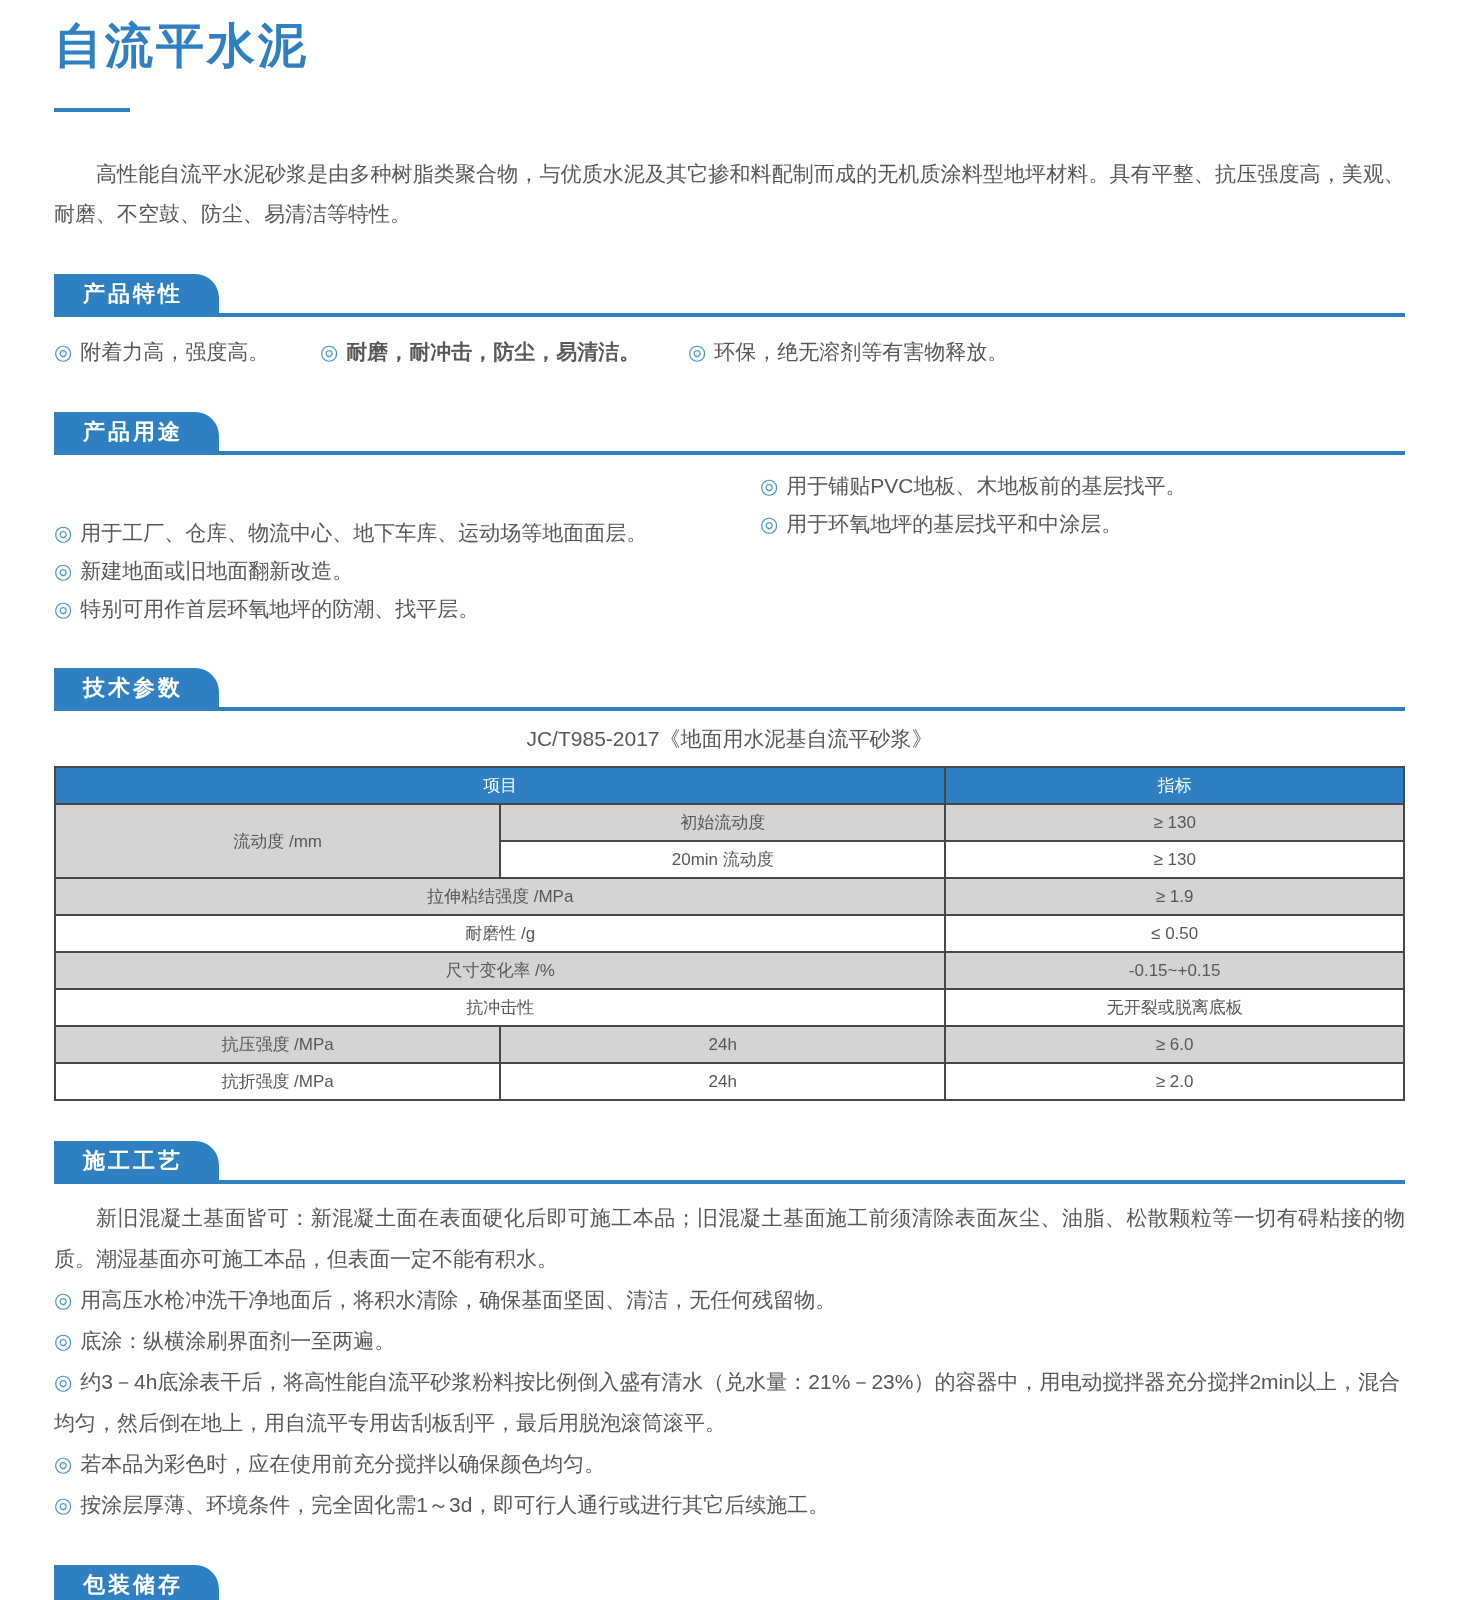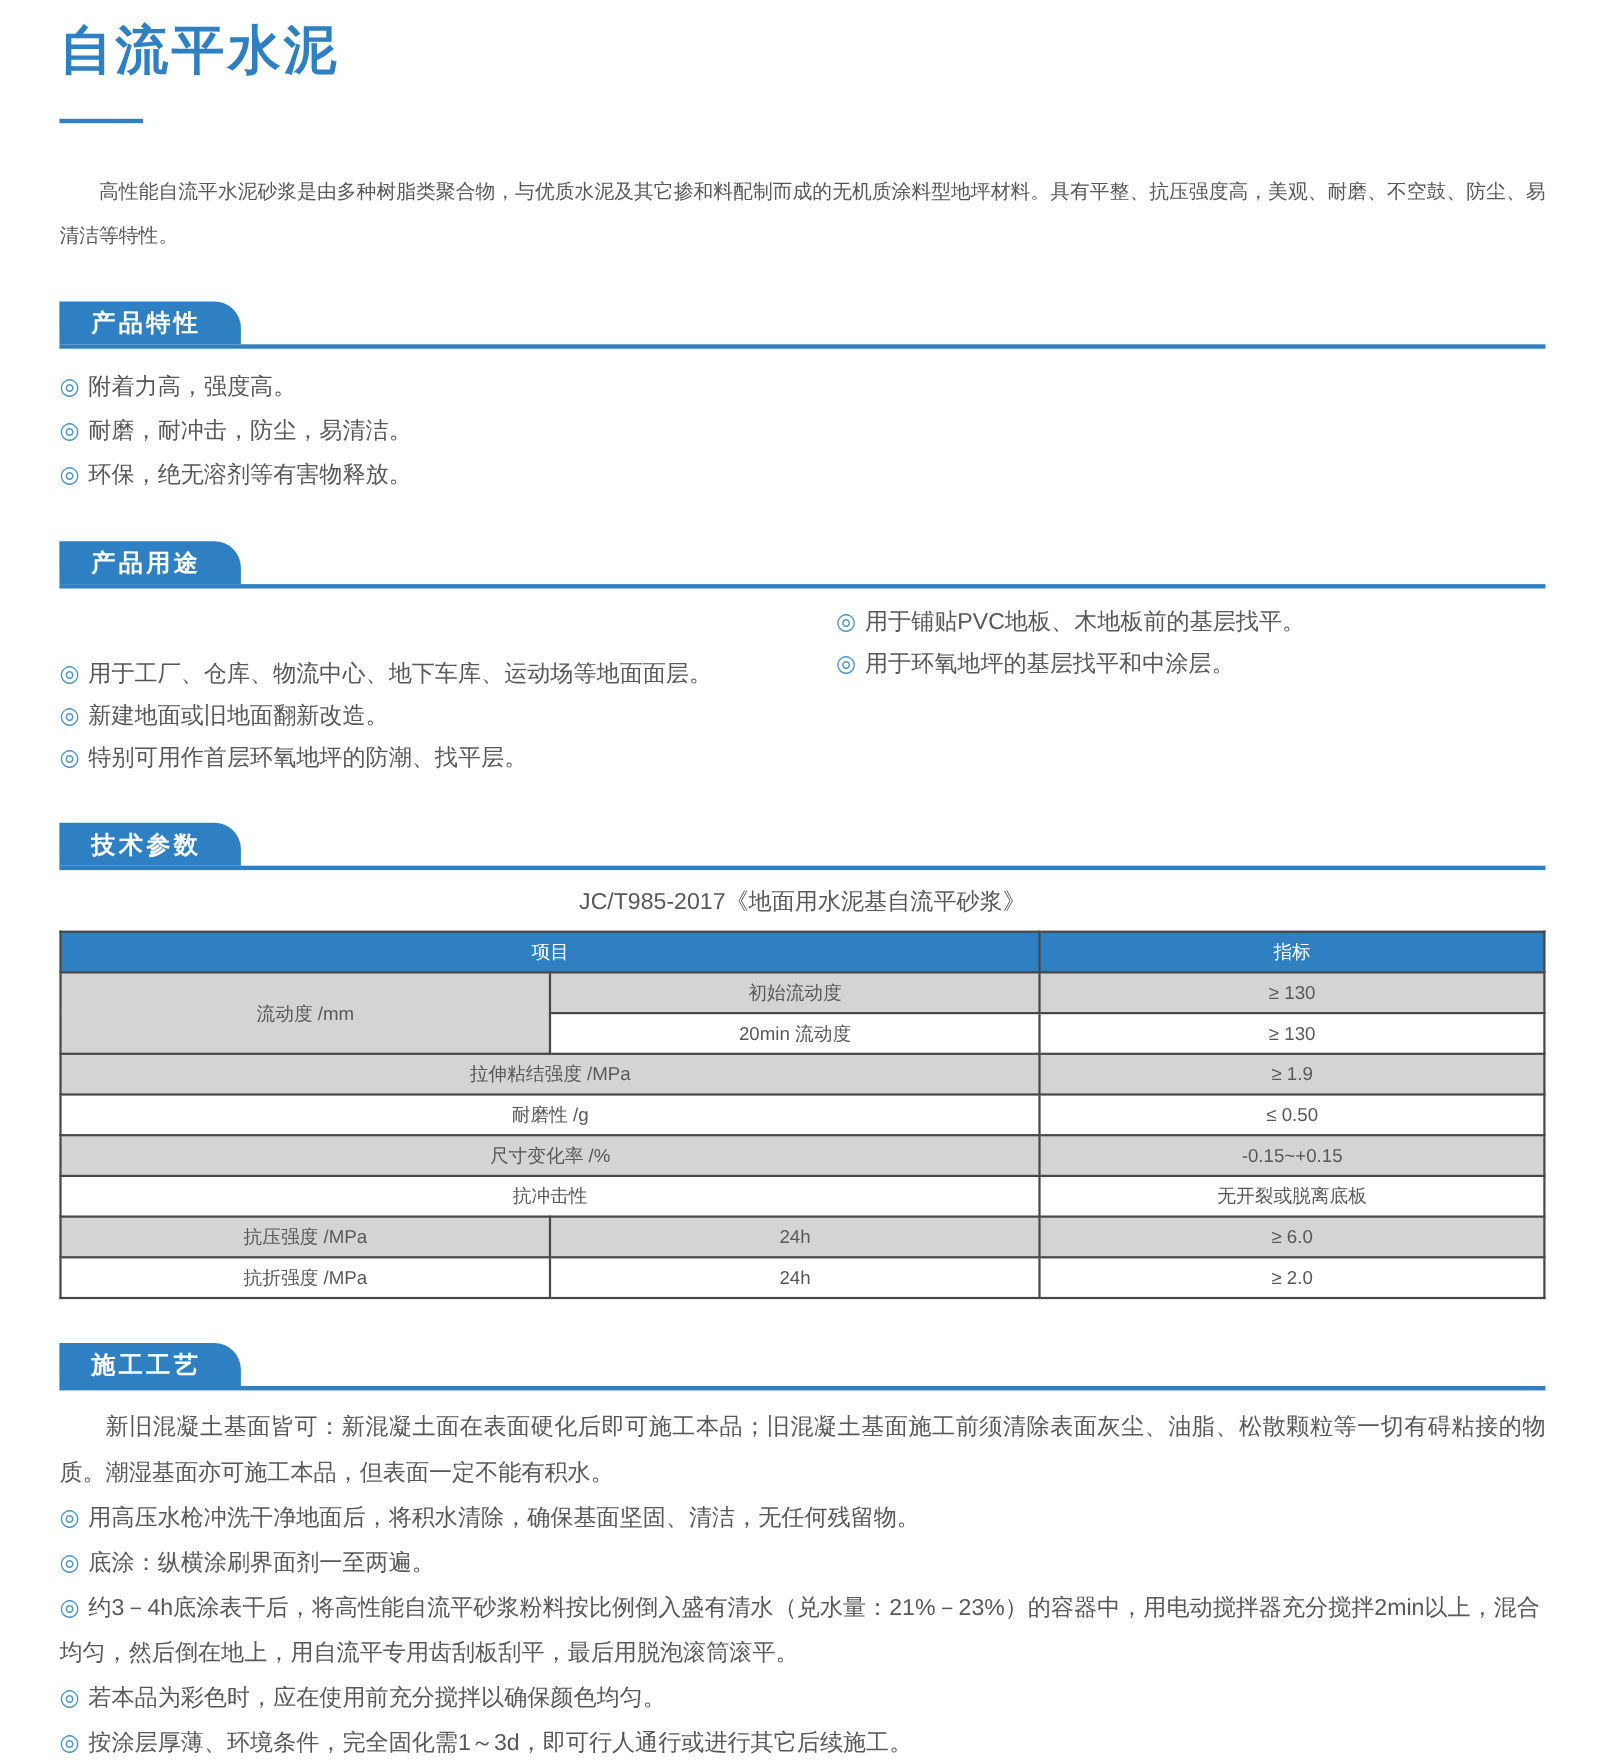--- a/index.html
+++ b/index.html
@@ -28,21 +28,21 @@
   }
   .title-underline{
     width:76px;height:4px;
     background:var(--accent);
     margin-top:30px;
   }
 
   
   .intro{
     margin-top:42px;
-    font-size:18px;
+    font-size:21px;
     line-height:40px;
     text-align:justify;
     text-indent:2em;
   }
 
   
   .section-head{
     border-bottom:4px solid var(--accent);
     margin-top:40px;
     line-height:0;
@@ -58,31 +58,31 @@
     padding:9px 36px 8px 29px;
     border-top-right-radius:24px;
   }
 
   
   .ring{
     color:#4b94cc;
     margin-right:8px;
     font-size:21px;
   }
-  ul{list-style:none;flex-direction:column;}
+  ul{list-style:none;}
   li{font-size:21px;}
 
   
   .features-row{
     display:flex;
     margin-top:15px;
     line-height:40px;
   }
   .features-row li:nth-child(1){width:266px;}
-  .features-row li:nth-child(2){width:368px;}
+  .features-row li:nth-child(2){width:368px;font-weight:bold;}
 
   
   .uses-wrap{
     display:flex;
     margin-top:12px;
   }
   .uses-left{flex:0 0 706px;margin-top:47px;}
   .uses-right{flex:1;}
   .uses-wrap li{line-height:38px;}
 

